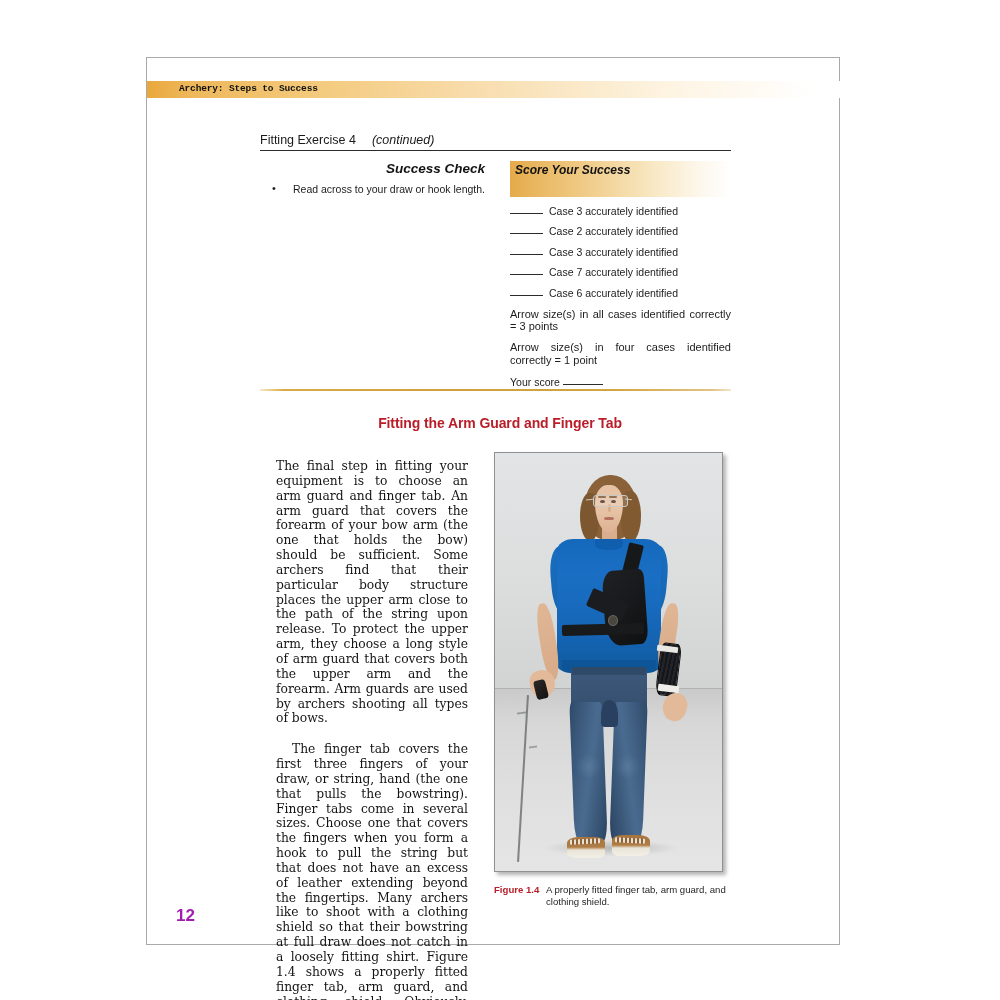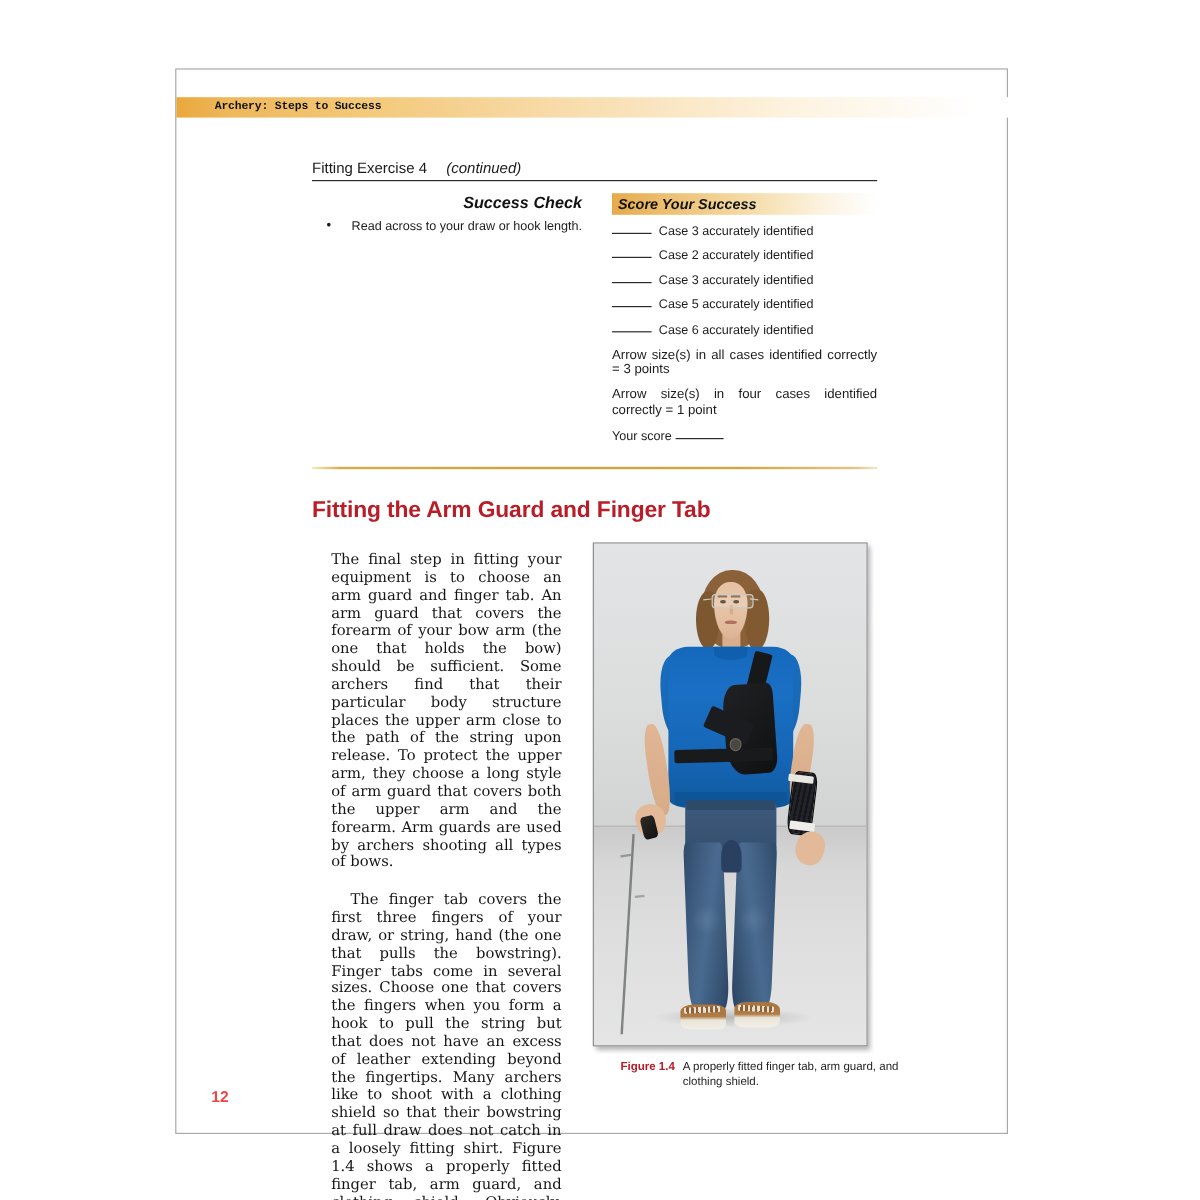--- a/index.html
+++ b/index.html
@@ -118,21 +118,21 @@
   }
 
   #score-col {
     position: absolute;
     left: 250px;
     top: 0px;
     width: 221px;
   }
   #score-band {
     position: relative;
-    height: 18px;
+    height: 36px;
     background: linear-gradient(to right,
         #e5aa4a 0%,
         #eab965 14%,
         #f1cf8f 38%,
         #f8e7c2 64%,
         #fdf7ec 86%,
         #ffffff 100%);
   }
   #score-band-text {
     position: absolute;
@@ -194,25 +194,26 @@
         #e2c384 96%,
         #f3e7cb 100%);
   }
 
   
   #section-heading {
     position: absolute;
     left: 113px;
     top: 357px;
     width: 480px;
-    font-size: 19px;
+    font-size: 14px;
     font-weight: bold;
     color: #b81d28;
     letter-spacing: -0.1px;
     white-space: nowrap;
+    text-align: center;
   }
 
   
   #body-col {
     position: absolute;
     left: 113px;
     top: 385px;
     width: 224px;
     font-family: "DejaVu Serif", "Liberation Serif", serif;
     font-size: 12.3px;
@@ -463,41 +464,40 @@
   }
 
   
   #figure-caption {
     position: relative;
     margin-top: 12px;
     width: 232px;
     font-size: 9.6px;
     line-height: 12.4px;
     color: #1f1f1f;
-    margin-left: 23px;
   }
   #figure-caption .cap-label {
     font-weight: bold;
     color: #b81d28;
     margin-right: 4px;
   }
   #figure-caption .cap-body {
     display: block;
     padding-left: 52px;
     margin-top: -12.4px;
   }
 
   
   #folio {
     position: absolute;
     left: 29px;
     top: 848px;
-    font-size: 13px;
+    font-size: 17px;
     font-weight: bold;
-    color: #ef4444;
+    color: #a21caf;
     text-align: center;
   }
 </style>
 </head>
 <body>
 
 <div id="page-sheet">
 
   <div id="running-head-band"></div>
   <div id="running-head-text">Archery: Steps to Success</div>
@@ -526,21 +526,21 @@
       <div class="score-case">
         <span class="blank"></span><span>Case 3 accurately identified</span>
       </div>
       <div class="score-case">
         <span class="blank"></span><span>Case 2 accurately identified</span>
       </div>
       <div class="score-case">
         <span class="blank"></span><span>Case 3 accurately identified</span>
       </div>
       <div class="score-case">
-        <span class="blank"></span><span>Case 5 accurately identified</span>
+        <span class="blank"></span><span>Case 7 accurately identified</span>
       </div>
       <div class="score-case">
         <span class="blank"></span><span>Case 6 accurately identified</span>
       </div>
 
       <div class="score-note">Arrow size(s) in all cases identified correctly = 3 points</div>
       <div class="score-note">Arrow size(s) in four cases identified correctly = 1 point</div>
 
       <div id="score-your-score">
         <span>Your score</span><span class="blank"></span>

